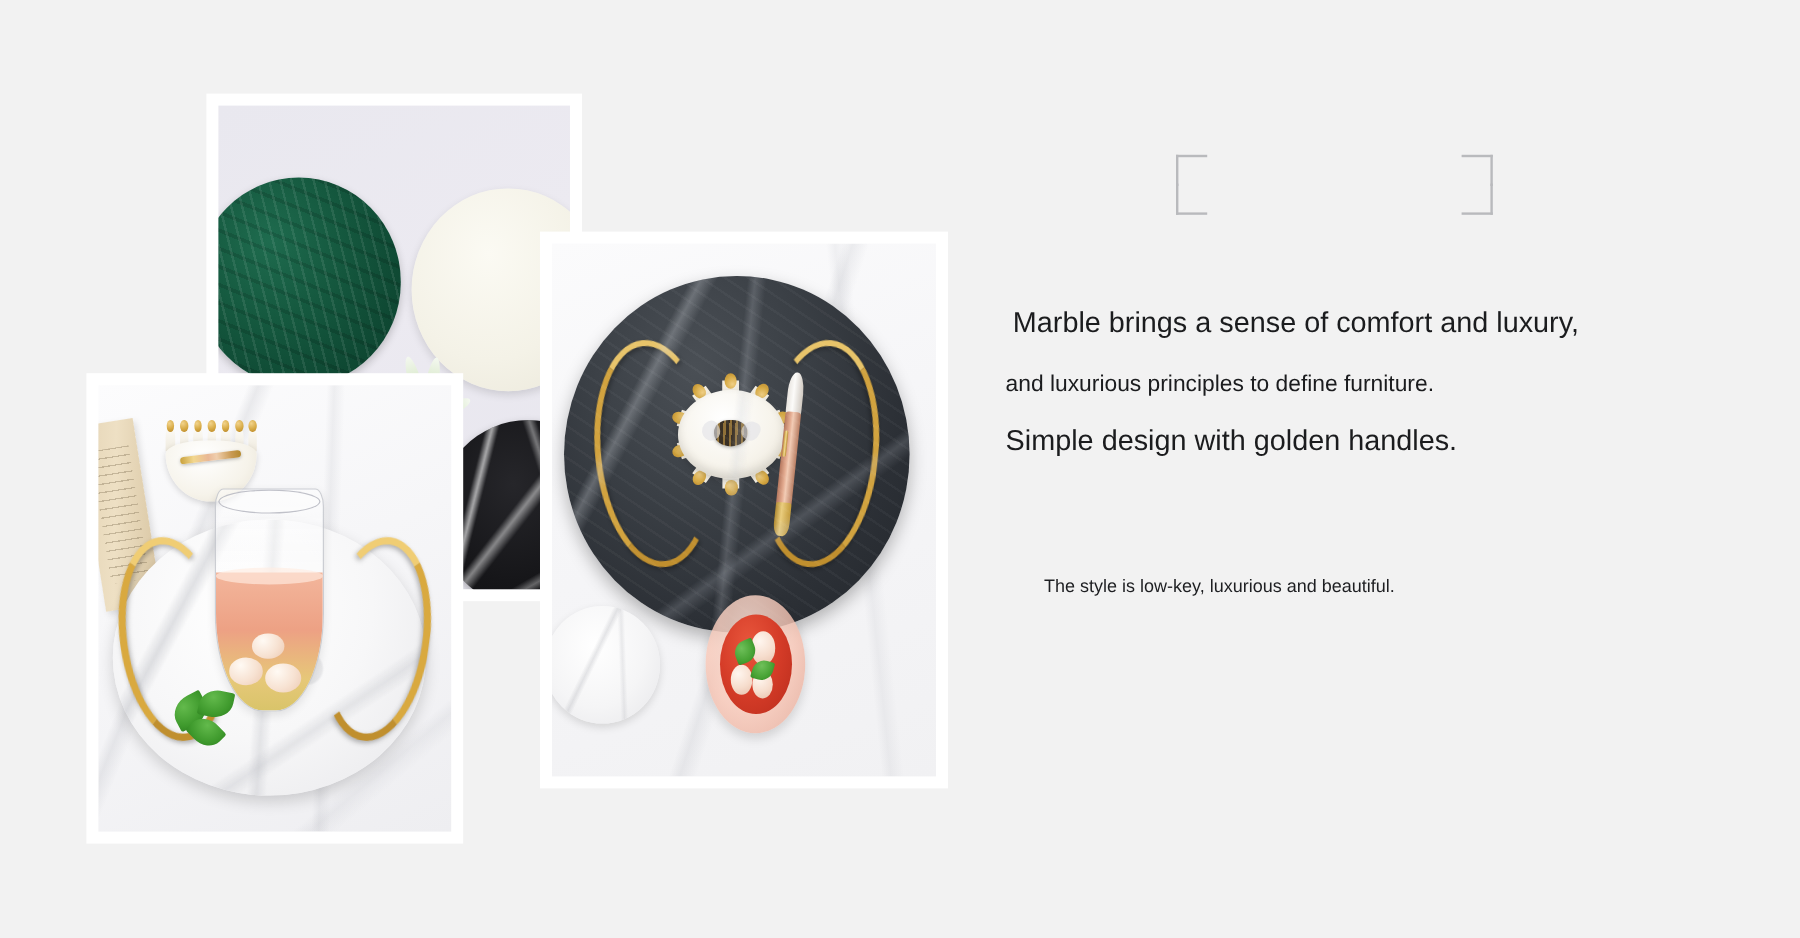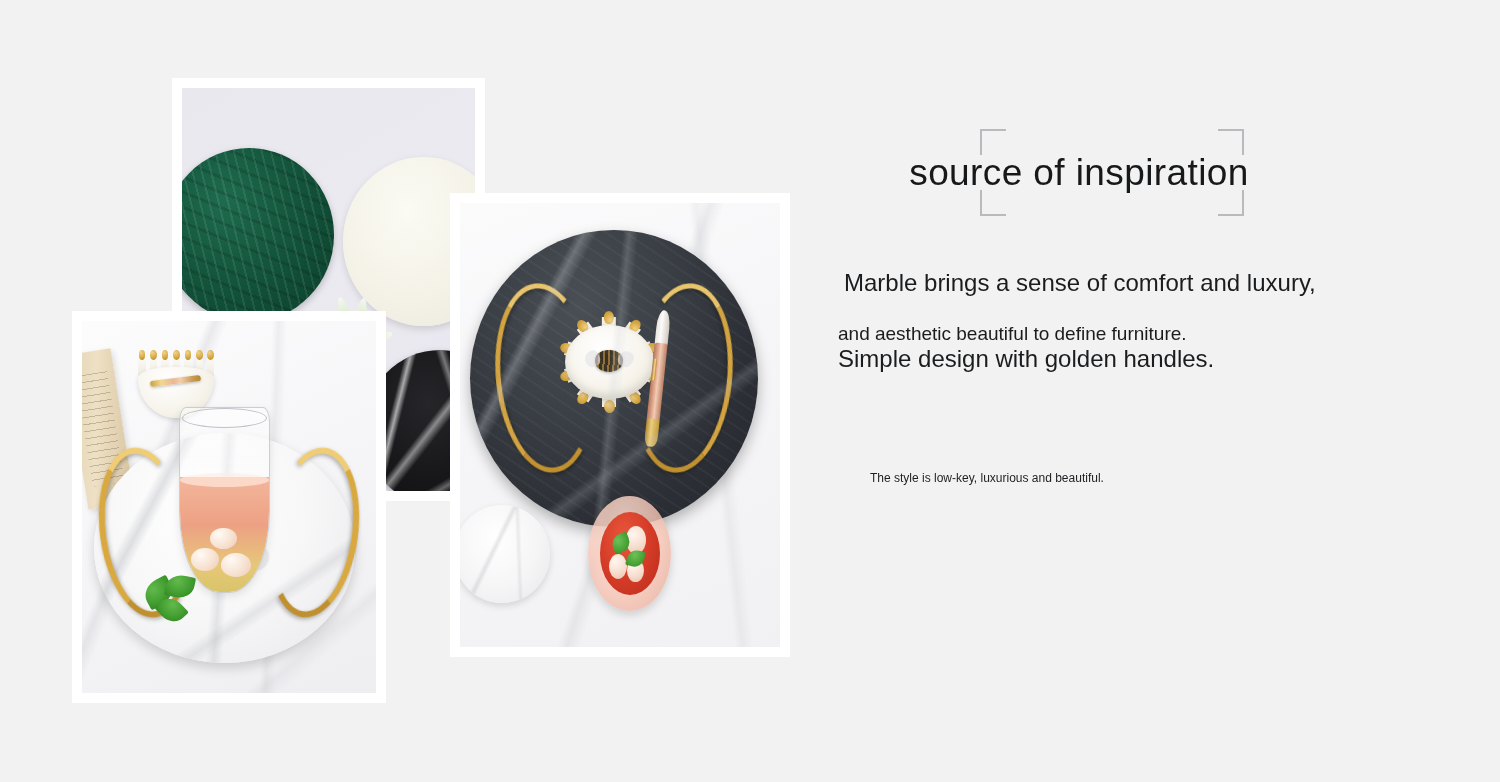--- a/index.html
+++ b/index.html
@@ -476,29 +476,30 @@
   .bracket.tr { right: 30px; top: 9px;  border-left: none;  border-bottom: none; }
   .bracket.bl { left: 96px;  bottom: 5px; border-right: none; border-top: none; }
   .bracket.br { right: 30px; bottom: 5px; border-left: none;  border-top: none; }
 
   .body-line {
     color: #1b1c1e;
     white-space: nowrap;
   }
   #line-1 {
     font-size: 24px;
-    margin-top: 48px;
+    margin-top: 72px;
     padding-left: 6px;
   }
   #line-2 {
     font-size: 19px;
     margin-top: 26px;
   }
   #line-3 {
     font-size: 24px;
+    margin-top: 22px;
   }
 
   
   #ghost-block {
     position: relative;
     margin-top: 68px;
     height: 76px;
     padding-left: 22px;
   }
   #ghost-cn {
@@ -515,21 +516,21 @@
     left: 22px; top: 40px;
     font-size: 23px;
     letter-spacing: 3px;
     color: rgba(30,30,34,.05);
     white-space: nowrap;
     font-family: "DejaVu Sans", sans-serif;
   }
   #ghost-en {
     position: absolute;
     left: 32px; top: 30px;
-    font-size: 12px;
+    font-size: 15px;
     color: #1e1f22;
     white-space: nowrap;
   }
 </style>
 </head>
 <body>
 
 <div id="stage">
 
   <div class="photo-frame" id="photo-coasters">
@@ -670,25 +671,24 @@
     </div>
   </div>
 
   <div id="copy-panel">
 
     <div id="title-block">
       <span class="bracket tl"></span>
       <span class="bracket tr"></span>
       <span class="bracket bl"></span>
       <span class="bracket br"></span>
-      <h1 id="heading">source of inspiration</h1>
     </div>
 
     <p class="body-line" id="line-1">Marble brings a sense of comfort and luxury,</p>
-    <p class="body-line" id="line-2">and aesthetic beautiful to define furniture.</p>
+    <p class="body-line" id="line-2">and luxurious principles to define furniture.</p>
     <p class="body-line" id="line-3">Simple design with golden handles.</p>
 
     <div id="ghost-block">
       <div id="ghost-en">The style is low-key, luxurious and beautiful.</div>
     </div>
 
   </div>
 
 </div>
 

